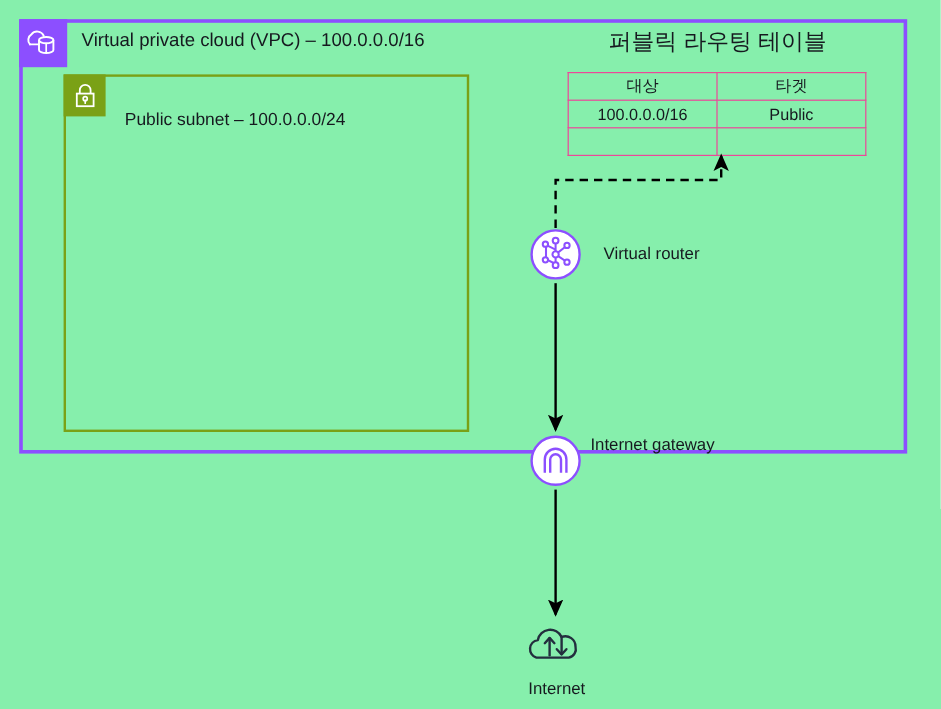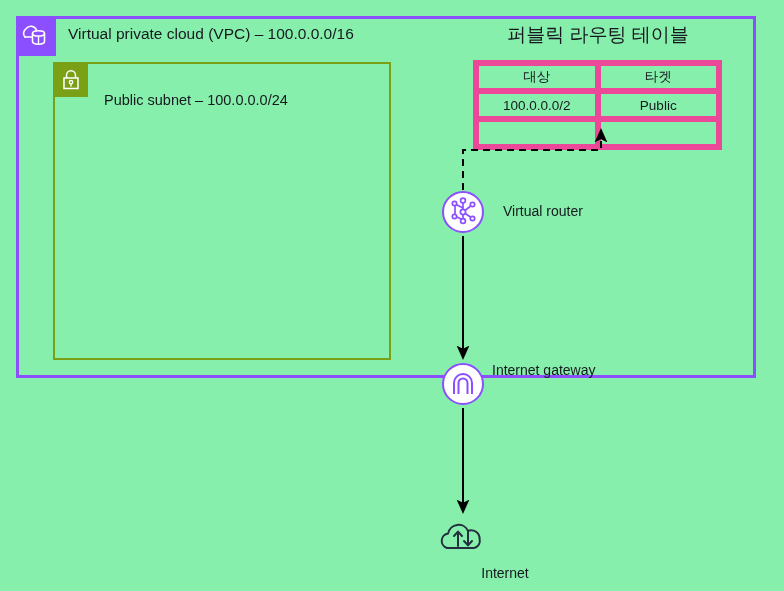--- a/index.html
+++ b/index.html
@@ -92,21 +92,21 @@
   }
   .rt-table {
     position: absolute;
     left: 473px;
     top: 60px;
     width: 249px;
     border-collapse: collapse;
     table-layout: fixed;
   }
   .rt-table td {
-    border: 6px solid #ec4899;
+    border: 1px solid #ec4899;
     height: 22px;
     text-align: center;
     font-size: 13.5px;
     color: #16191f;
     padding: 0;
   }
   .rt-table td.empty { height: 22px; }
 
   
   .node {
@@ -121,21 +121,21 @@
     white-space: nowrap;
   }
 
   .router-node  { left: 441px; top: 190px; }
   .router-label { left: 503px; top: 203px; }
 
   .igw-node  { left: 441px; top: 362px; }
   .igw-label { left: 492px; top: 362px; }
 
   .internet-node  { left: 437px; top: 518px; width: 52px; height: 40px; }
-  .internet-label { left: 436px; top: 565px; width: 56px; text-align: center; margin-left: 41px; }
+  .internet-label { left: 436px; top: 565px; width: 56px; text-align: center; }
 
   
   .wires {
     position: absolute;
     left: 0;
     top: 0;
     width: 784px;
     height: 591px;
     pointer-events: none;
   }
@@ -174,21 +174,21 @@
 
   <div class="rt-title">퍼블릭 라우팅 테이블</div>
 
   <table class="rt-table">
     <tbody>
         <tr>
       <td>대상</td>
       <td>타겟</td>
     </tr>
     <tr>
-      <td>100.0.0.0/2</td>
+      <td>100.0.0.0/16</td>
       <td>Public</td>
     </tr>
     <tr>
       <td class="empty"></td>
       <td class="empty"></td>
     </tr>
   </tbody>
     </table>
 
   <svg class="wires">

